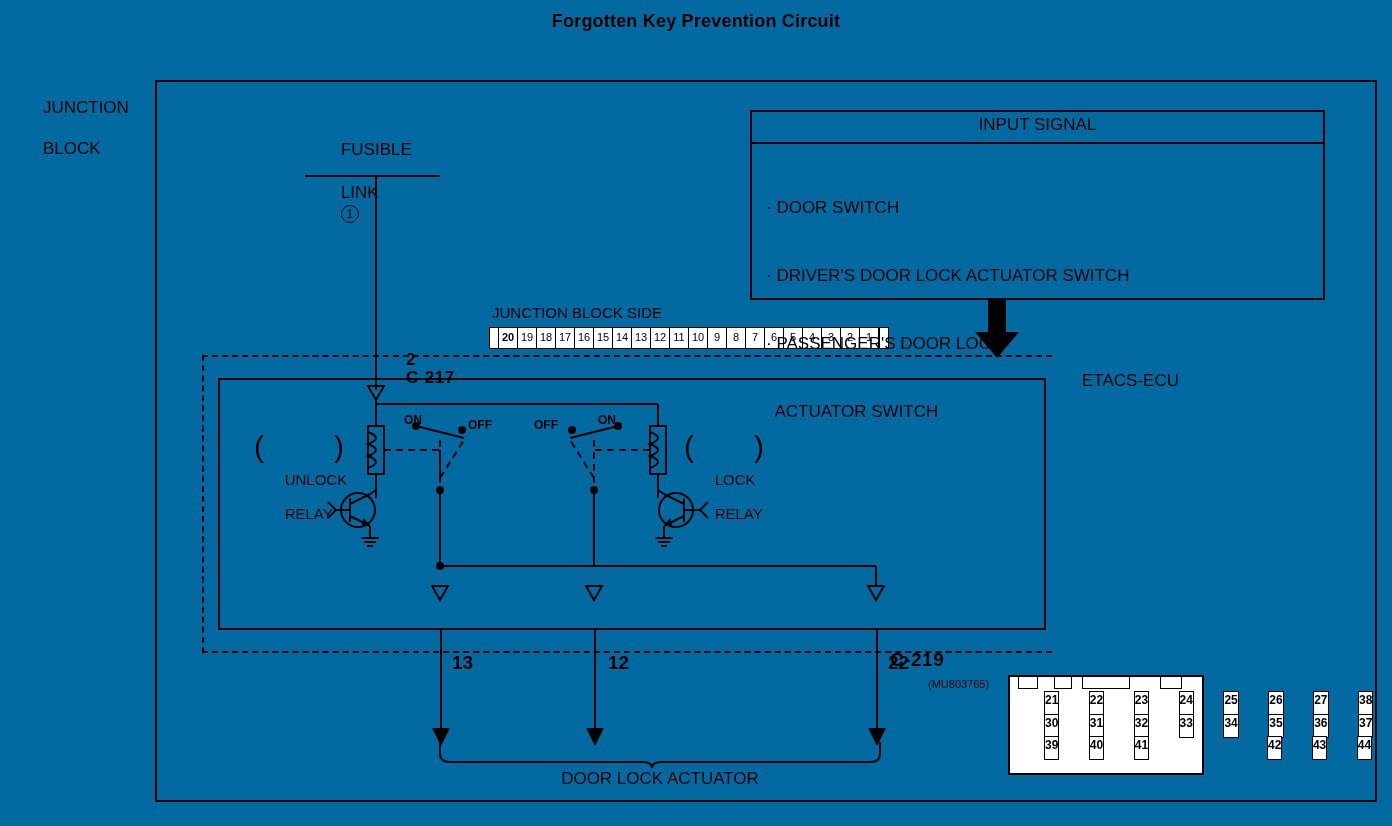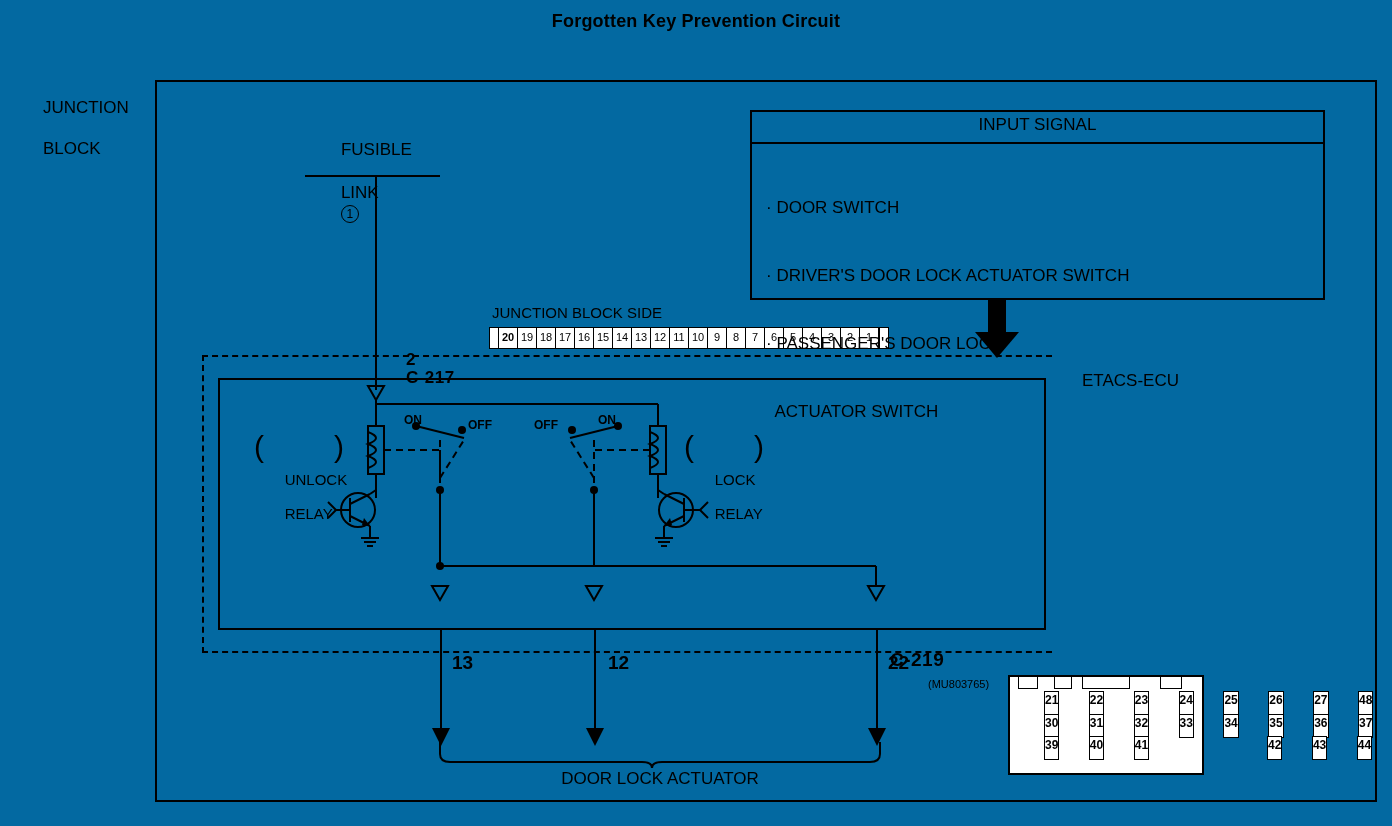--- a/index.html
+++ b/index.html
@@ -434,21 +434,21 @@
     </div>
     <div style="position:absolute; left:0; top:14px; width:100%;">
       <div class="c219-row">
         <div class="c219-cell">21</div>
         <div class="c219-cell">22</div>
         <div class="c219-cell">23</div>
         <div class="c219-cell">24</div>
         <div class="c219-cell">25</div>
         <div class="c219-cell">26</div>
         <div class="c219-cell">27</div>
-        <div class="c219-cell">48</div>
+        <div class="c219-cell">38</div>
         <div class="c219-cell">29</div>
       </div>
       <div class="c219-row" style="margin-top:-1.5px;">
         <div class="c219-cell">30</div>
         <div class="c219-cell">31</div>
         <div class="c219-cell">32</div>
         <div class="c219-cell">33</div>
         <div class="c219-cell">34</div>
         <div class="c219-cell">35</div>
         <div class="c219-cell">36</div>

